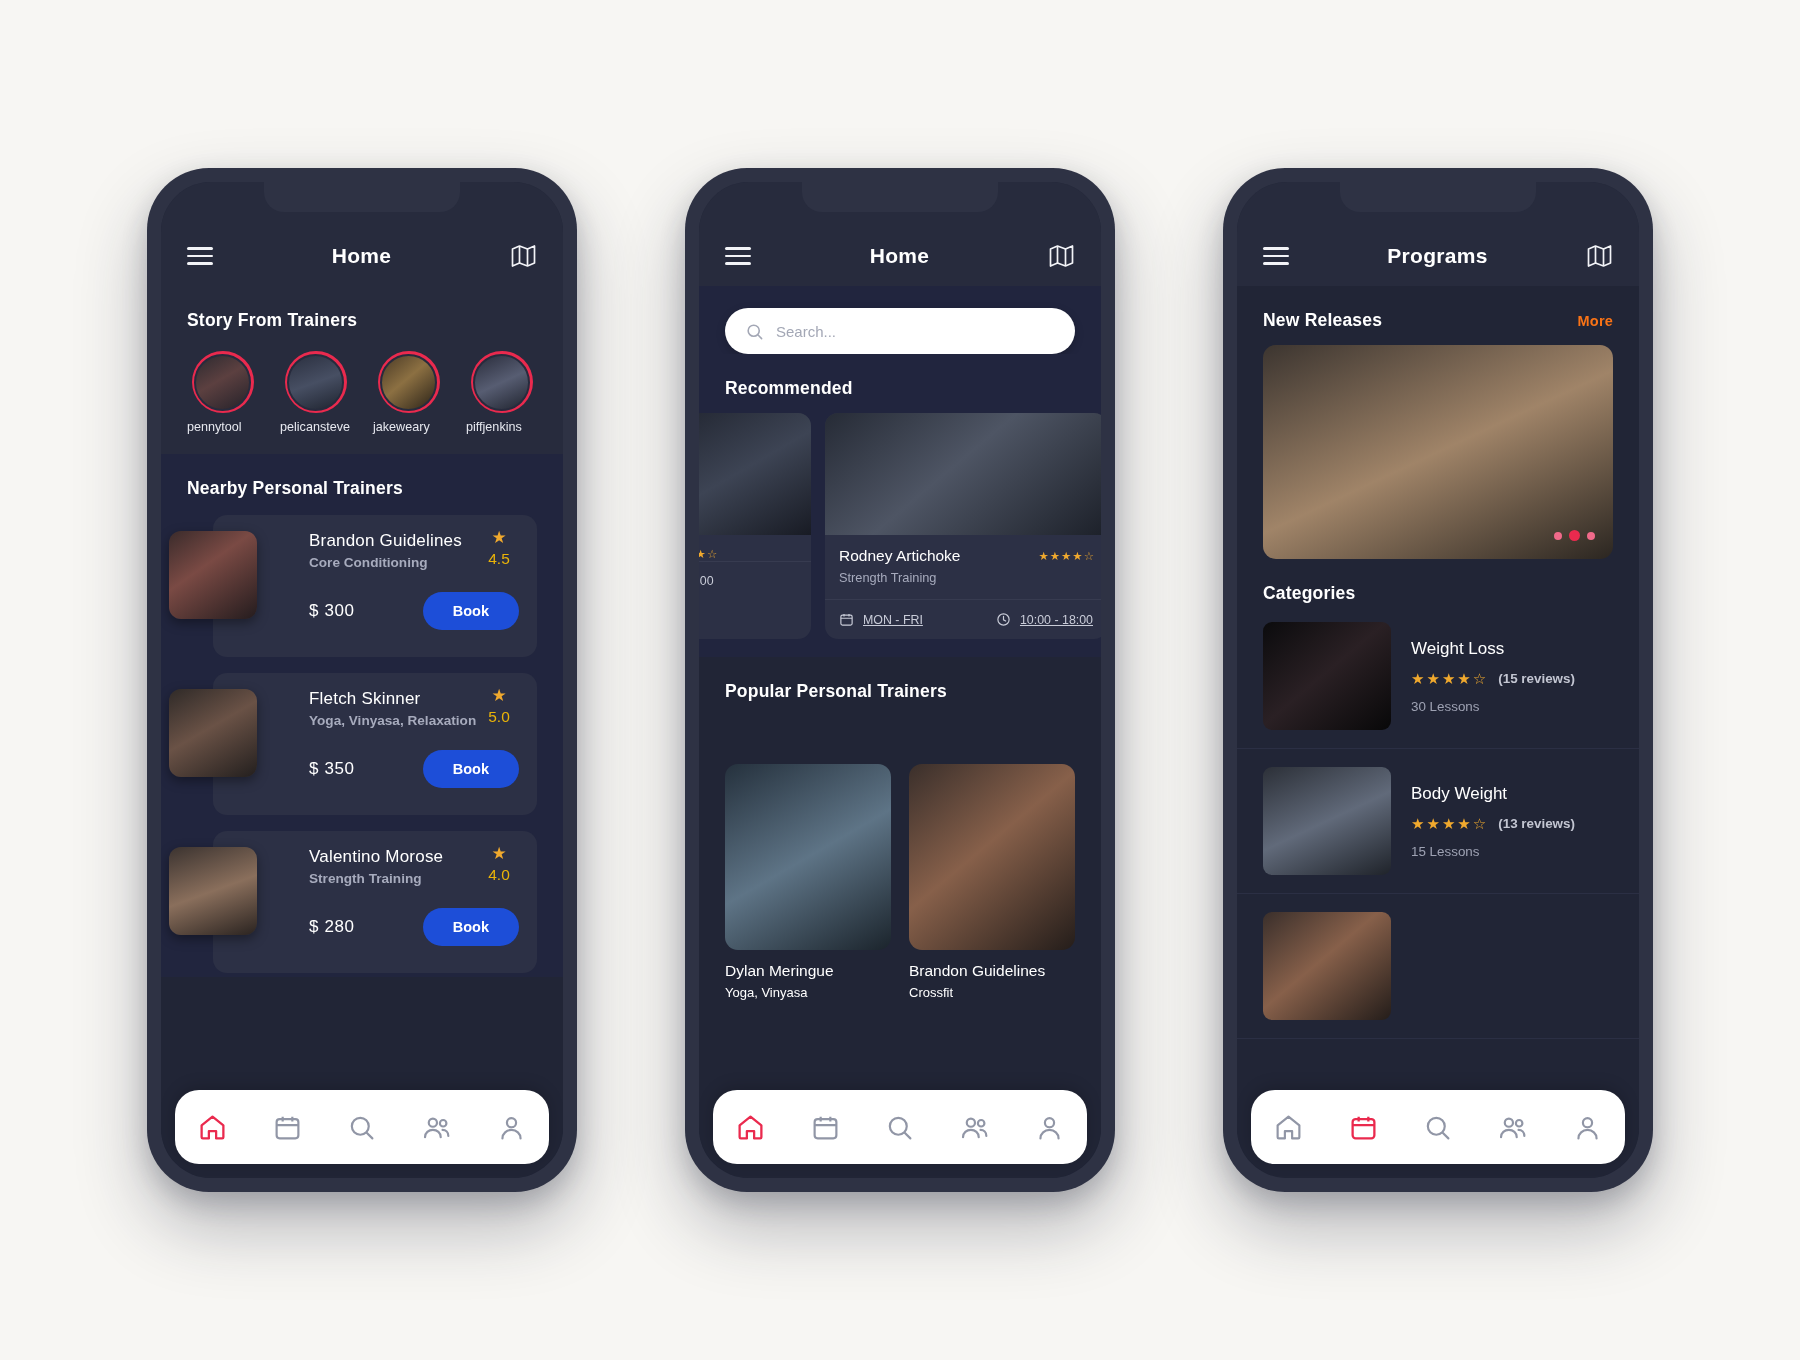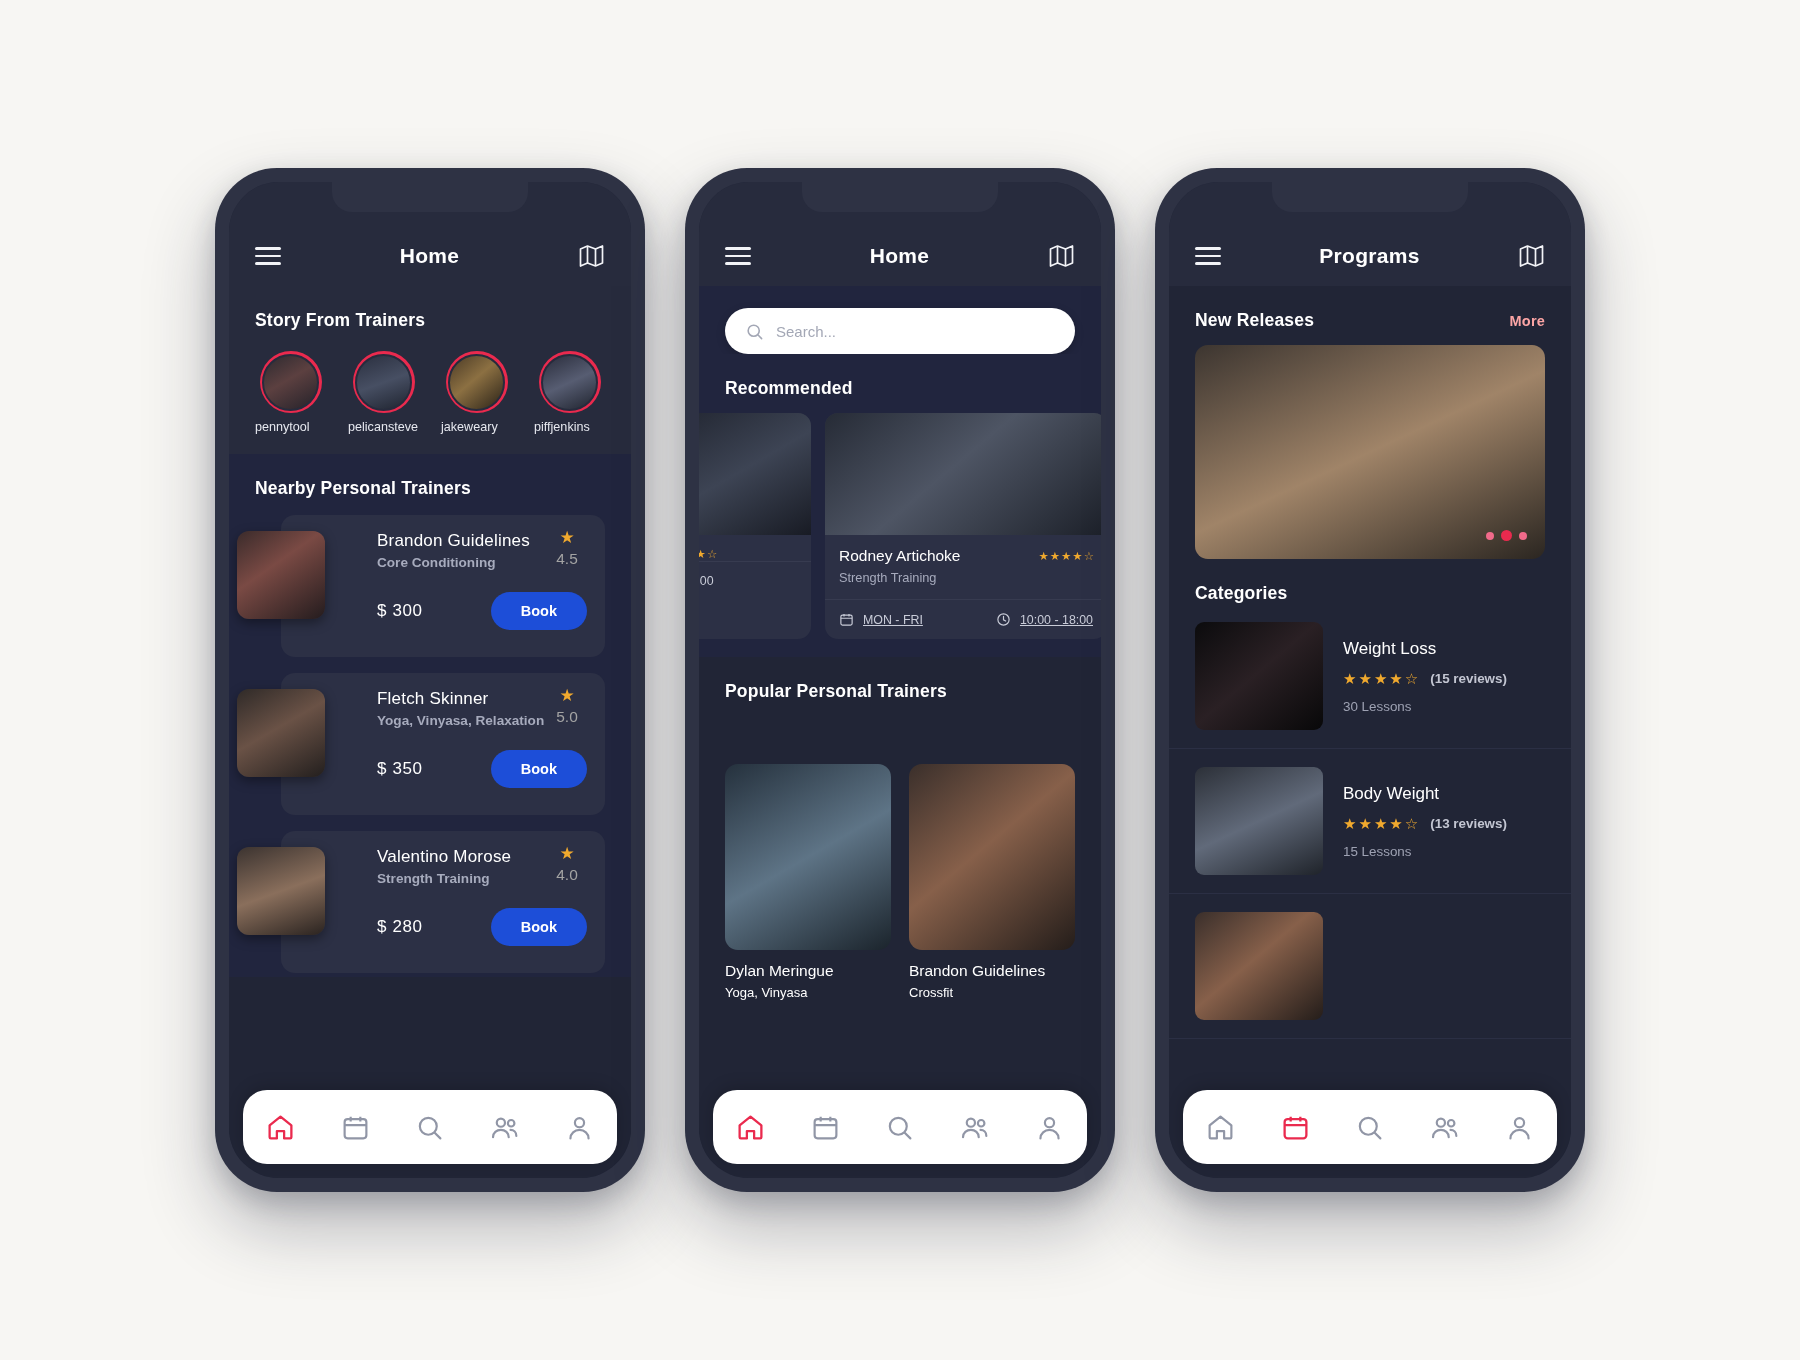--- a/index.html
+++ b/index.html
@@ -11,21 +11,21 @@
     overflow: hidden;
     position: relative;
   }
 
   .stage {
     position: absolute;
     inset: 0;
     display: flex;
     align-items: center;
     justify-content: center;
-    gap: 40px;
+    gap: 108px;
   }
 
   
   .phone {
     position: relative;
     width: 430px;
     height: 1024px;
     border-radius: 62px;
     background: #2e3244;
     padding: 14px;
@@ -80,21 +80,21 @@
   .section-title {
     font-size: 17.5px;
     font-weight: bold;
     color: #fff;
     padding: 24px 26px 0 26px;
     letter-spacing: .2px;
   }
   .section-title.row {
     display: flex; align-items: baseline; justify-content: space-between;
   }
-  .more-link { font-size: 14.5px; font-weight: bold; color: #fca5a5; cursor: pointer; }
+  .more-link { font-size: 14.5px; font-weight: bold; color: #f97316; cursor: pointer; }
 
   
   .stories-block { background: #272b3d; padding-bottom: 20px; }
   .stories {
     display: flex;
     gap: 22px;
     padding: 20px 26px 0 26px;
   }
   .story { width: 76px; text-align: left; cursor: pointer; }
   .story-ring {
@@ -139,21 +139,21 @@
   }
   .trainer-name { font-size: 17px; color: #fff; font-weight: normal; letter-spacing: .2px; }
   .trainer-spec { font-size: 13.6px; color: #a7abbd; margin-top: 4px; font-weight: bold; }
   .trainer-rate {
     position: absolute;
     right: 18px; top: 14px;
     text-align: center;
     width: 40px;
   }
   .trainer-rate .star { color: #f0a92e; font-size: 17px; display: block; line-height: 1; }
-  .trainer-rate .val { color: #a3a3a3; font-size: 15.5px; margin-top: 4px; display: block; }
+  .trainer-rate .val { color: #eab308; font-size: 15.5px; margin-top: 4px; display: block; }
   .trainer-foot {
     display: flex; align-items: center; justify-content: space-between;
     margin-top: 22px;
   }
   .price { font-size: 17px; color: #fff; letter-spacing: .6px; }
   .book-btn {
     background: #1d4ed8;
     color: #fff;
     border: none;
     border-radius: 22px;

